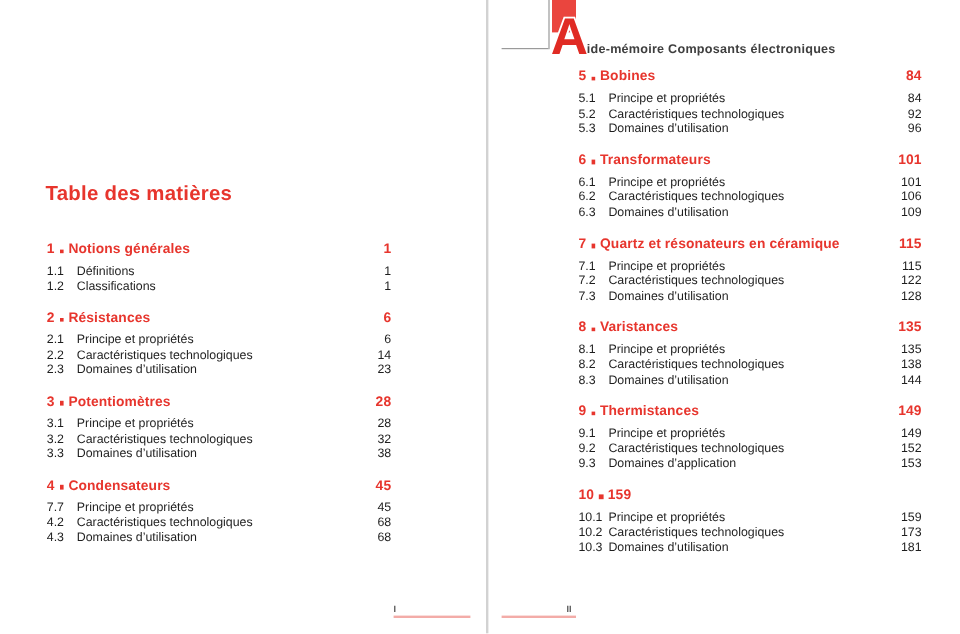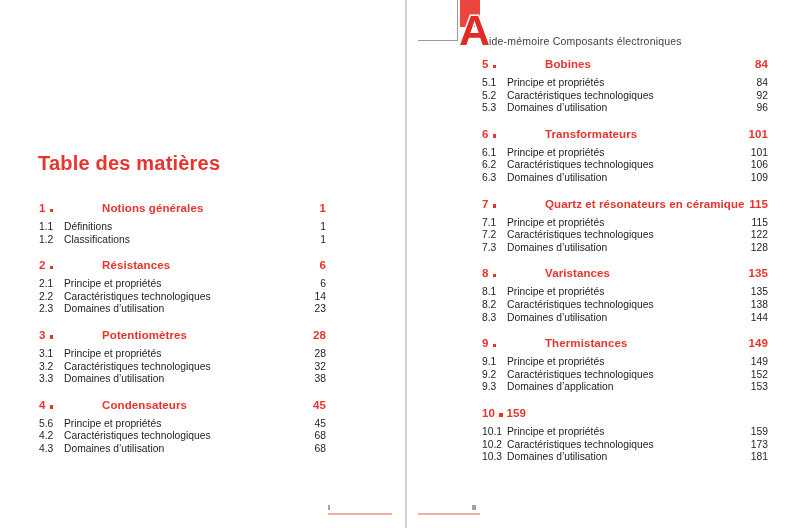--- a/index.html
+++ b/index.html
@@ -16,37 +16,37 @@
   body{background:#fff;font-family:"Liberation Sans","DejaVu Sans",sans-serif;}
   .spread{position:relative;width:800px;height:528px;background:#fff;overflow:hidden;}
 
   .gutter-line{position:absolute;left:405px;top:0;width:2px;height:528px;background:var(--gutter-line);}
 
   
   .bracket-h{position:absolute;left:418px;top:40px;width:39px;height:1px;background:var(--bracket-gray);}
   .bracket-v{position:absolute;left:457px;top:0;width:1px;height:41px;background:var(--bracket-gray);}
   .logo-square{position:absolute;left:460px;top:0;width:20px;height:27px;background:var(--square-red);}
   .logo-a{position:absolute;left:455px;top:0;width:40px;height:50px;}
-  .header-title{position:absolute;left:489px;top:35px;font-size:10.5px;font-weight:normal;
+  .header-title{position:absolute;left:489px;top:35px;font-size:10.5px;font-weight:bold;
     color:var(--header-text);letter-spacing:0.2px;white-space:nowrap;}
 
   
-  .book-title{position:absolute;left:38px;top:152px;font-size:20px;font-weight:bold;
+  .book-title{position:absolute;left:38px;top:152px;font-size:17px;font-weight:bold;
     color:var(--accent-red);letter-spacing:0.2px;white-space:nowrap;}
 
   
   .toc{position:absolute;}
   .toc-left{left:39px;top:202px;width:287px;}
   .toc-right{left:482px;top:58px;width:286px;}
   .toc-section{margin-bottom:13px;}
   .sec-row{display:flex;align-items:baseline;height:13px;line-height:13px;
     font-size:11.5px;font-weight:bold;color:var(--accent-red);margin-bottom:6px;letter-spacing:0.1px;}
   .sec-bullet{display:inline-block;width:3.5px;height:3.5px;background:var(--accent-red);
     margin:0 4px 1px 4px;flex:none;}
-  .sec-title{flex:1;white-space:nowrap;overflow:hidden;margin-left:45px;}
+  .sec-title{flex:1;white-space:nowrap;overflow:hidden;}
   .sec-page{text-align:right;flex:none;}
   .item-row{display:flex;align-items:flex-end;height:12.6px;line-height:12.6px;
     font-size:10.3px;color:var(--body-text);}
   .item-num{width:25px;flex:none;}
   .item-title{flex:1;white-space:nowrap;overflow:hidden;}
   .item-page{text-align:right;flex:none;}
 
   
   .footer-num{position:absolute;top:503px;font-size:7.5px;font-weight:bold;color:var(--footer-num);line-height:9px;}
   .footer-num-left{left:328px;}
@@ -153,21 +153,21 @@
 
   <div class="toc-section">
     <div class="sec-row">
       <span>4</span>
       <span class="sec-bullet"></span>
       <span class="sec-title">Condensateurs</span>
       <span class="sec-page">45</span>
     </div>
     <div>
   <div class="item-row">
-    <span class="item-num">5.6</span>
+    <span class="item-num">7.7</span>
     <span class="item-title">Principe et propriétés</span>
     <span class="item-page">45</span>
   </div>
 
   <div class="item-row">
     <span class="item-num">4.2</span>
     <span class="item-title">Caractéristiques technologiques</span>
     <span class="item-page">68</span>
   </div>
 

